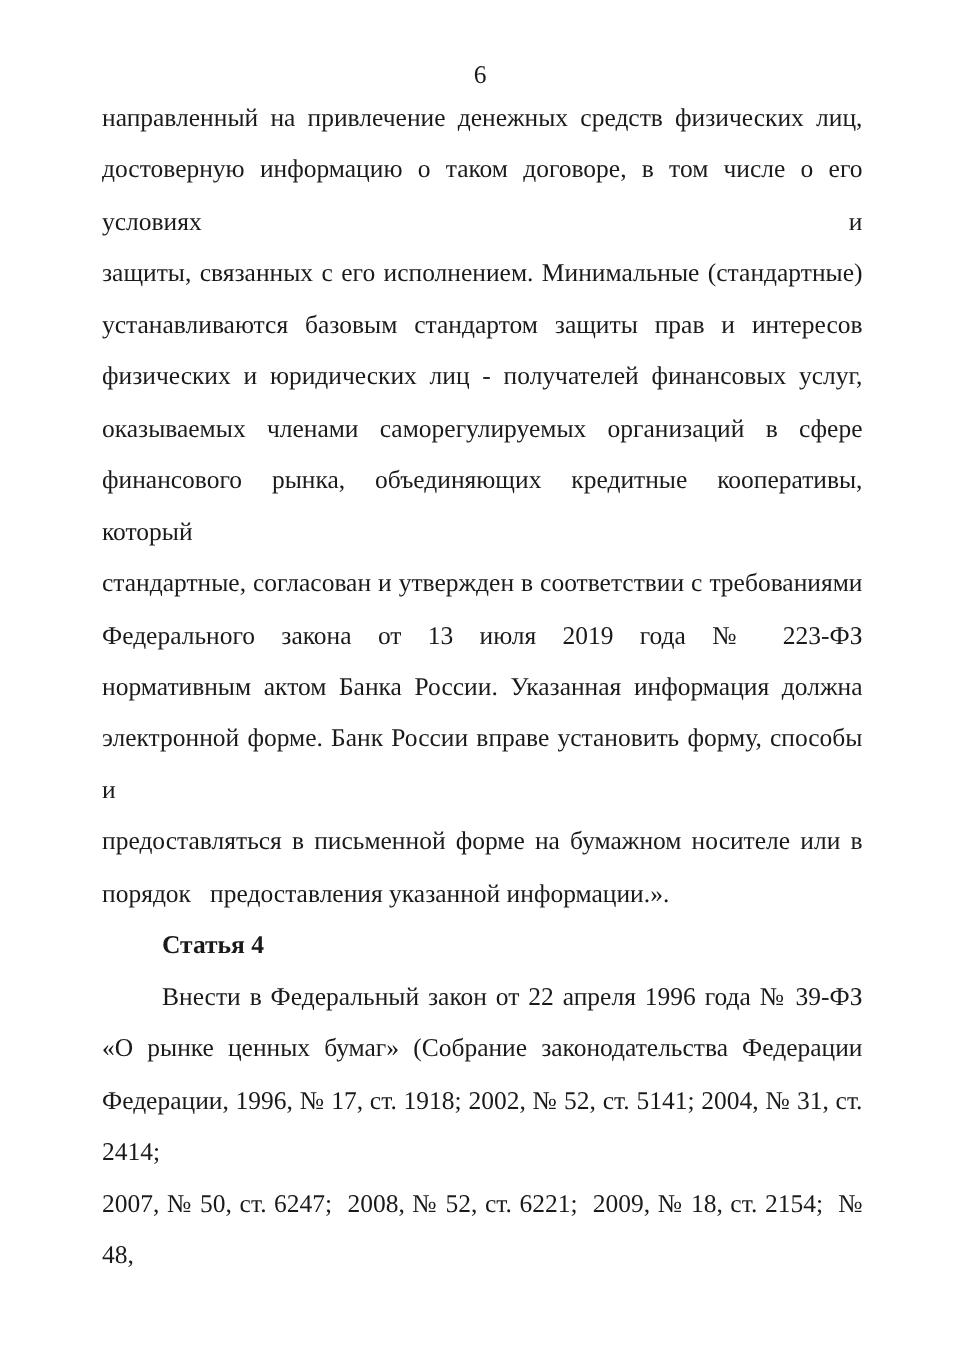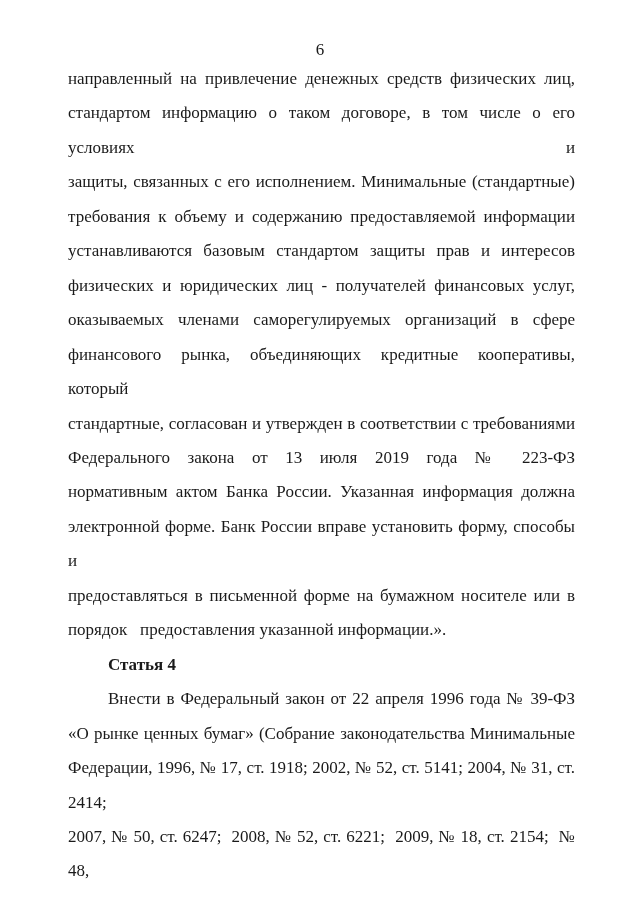--- a/index.html
+++ b/index.html
@@ -47,37 +47,36 @@
   .line.indent { text-indent: 40px; }
 </style>
 </head>
 <body>
 
 <div class="page">
   <div class="page-number">6</div>
   <div class="text-block" id="text-block">
       <div class="para">
         <div class="line just">направленный на привлечение денежных средств физических лиц,</div>
-        <div class="line just">стандартом информацию о таком договоре, в том числе о его условиях и</div>
+        <div class="line just">достоверную информацию о таком договоре, в том числе о его условиях и</div>
         <div class="line just">защиты, связанных с его исполнением. Минимальные (стандартные)</div>
-        <div class="line just">требования к объему и содержанию предоставляемой информации</div>
         <div class="line just">устанавливаются базовым стандартом защиты прав и интересов</div>
         <div class="line just">физических и юридических лиц - получателей финансовых услуг,</div>
         <div class="line just">оказываемых членами саморегулируемых организаций в сфере</div>
         <div class="line just">финансового рынка, объединяющих кредитные кооперативы, который</div>
         <div class="line just">стандартные, согласован и утвержден в соответствии с требованиями</div>
         <div class="line just">Федерального закона от 13 июля 2019 года № 223-ФЗ</div>
         <div class="line just">нормативным актом Банка России. Указанная информация должна</div>
         <div class="line just">электронной форме. Банк России вправе установить форму, способы и</div>
         <div class="line just">предоставляться в письменной форме на бумажном носителе или в</div>
         <div class="line last">порядок   предоставления указанной информации.».</div>
       </div>
       <div class="para bold">
         <div class="line last indent">Статья 4</div>
       </div>
       <div class="para">
         <div class="line just indent">Внести в Федеральный закон от 22 апреля 1996 года № 39-ФЗ</div>
-        <div class="line just">«О рынке ценных бумаг» (Собрание законодательства Минимальные</div>
+        <div class="line just">«О рынке ценных бумаг» (Собрание законодательства Федерации</div>
         <div class="line just">Федерации, 1996, № 17, ст. 1918; 2002, № 52, ст. 5141; 2004, № 31, ст. 2414;</div>
         <div class="line just">2007, № 50, ст. 6247;  2008, № 52, ст. 6221;  2009, № 18, ст. 2154;  № 48,</div>
       </div>
     </div>
 </div>
 
 </body></html>

